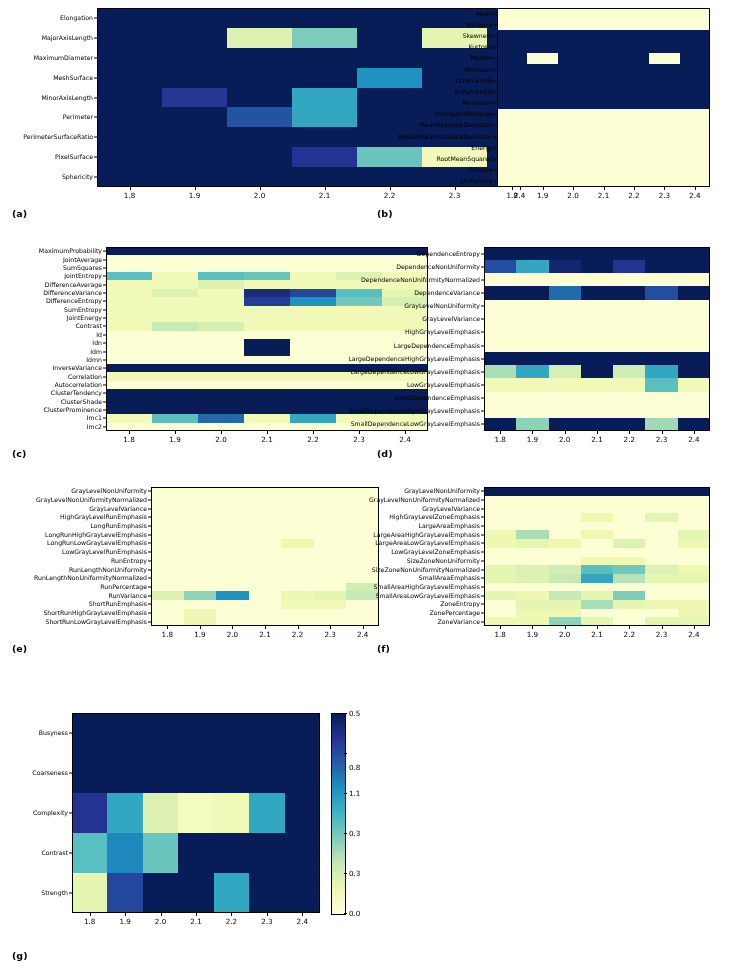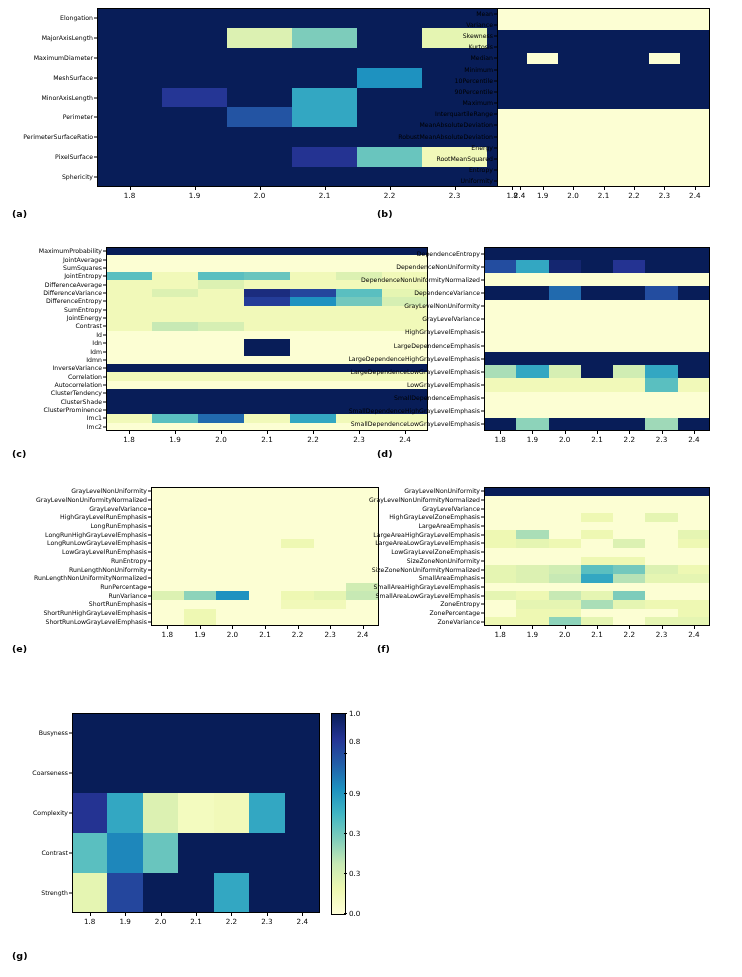--- a/index.html
+++ b/index.html
@@ -1086,19 +1086,19 @@
     <div class="subcap" style="left: 12px; top: 950px;">(g)</div>
     <div class="cbar-wrap" style="left: 331px; top: 713px; width: 13px; height: 200px;">
       <div class="cbar" style="background: linear-gradient(to top, rgb(255, 255, 217) 0%, rgb(237, 248, 177) 12.5%, rgb(199, 233, 180) 25%, rgb(127, 205, 187) 37.5%, rgb(65, 182, 196) 50%, rgb(29, 145, 192) 62.5%, rgb(34, 94, 168) 75%, rgb(37, 52, 148) 87.5%, rgb(8, 29, 88) 100%);"></div>
       <div class="cbar-tick" style="top: 200px;"></div>
       <div class="cbar-lab" style="top: 200px;">0.0</div>
       <div class="cbar-tick" style="top: 160px;"></div>
       <div class="cbar-lab" style="top: 160px;">0.3</div>
       <div class="cbar-tick" style="top: 120px;"></div>
       <div class="cbar-lab" style="top: 120px;">0.3</div>
       <div class="cbar-tick" style="top: 80px;"></div>
-      <div class="cbar-lab" style="top: 80px;">0.9</div>
+      <div class="cbar-lab" style="top: 80px;">1.1</div>
       <div class="cbar-tick" style="top: 40px;"></div>
-      <div class="cbar-lab" style="top: 28px;">0.8</div>
+      <div class="cbar-lab" style="top: 54px;">0.8</div>
       <div class="cbar-tick" style="top: 0px;"></div>
-      <div class="cbar-lab" style="top: 0px;">1.0</div>
+      <div class="cbar-lab" style="top: 0px;">0.5</div>
     </div>
   </div>
 
 </body></html>

